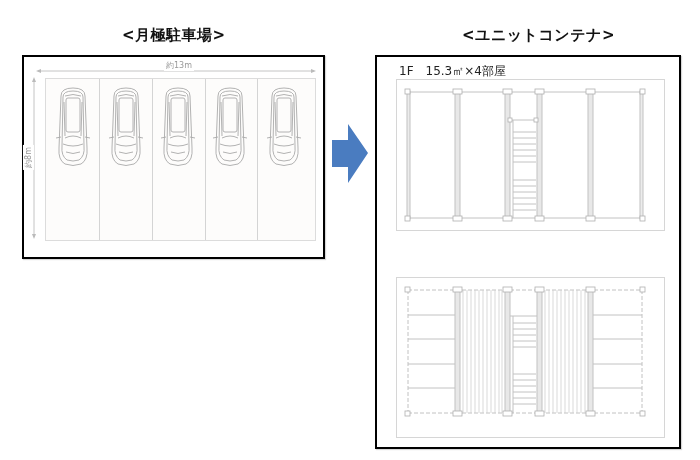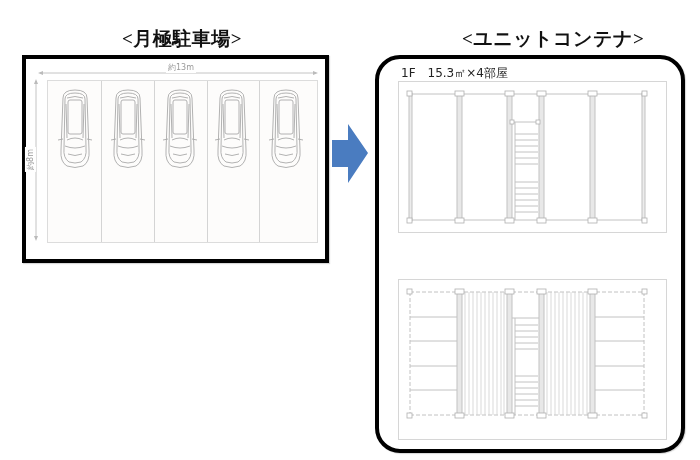--- a/index.html
+++ b/index.html
@@ -1,19 +1,19 @@
 <!DOCTYPE html>
 <html><head>
 <meta charset="utf-8">
 <style>
   html,body{margin:0;padding:0;background:#fff;}
   body{width:700px;height:460px;position:relative;overflow:hidden;font-family:"DejaVu Sans","Liberation Sans",sans-serif;color:#222;}
   .abs{position:absolute;}
-  .title{font-weight:bold;font-size:19px;letter-spacing:0.5px;color:#111;white-space:nowrap;font-family:Liberation Serif, serif;}
-  .frame{position:absolute;border:4px solid #000000;box-shadow:1px 1px 1px #d8d8d8;background:#fff;}
+  .title{font-weight:bold;font-size:15px;letter-spacing:0.5px;color:#111;white-space:nowrap;}
+  .frame{position:absolute;border:2px solid #000000;box-shadow:1px 1px 1px #d8d8d8;background:#fff;}
   .lot{position:absolute;border:1px solid #dcdcdc;background:#fdfcfb;}
   .divider{position:absolute;top:0;bottom:0;width:1px;background:#d4d4d4;}
   .dim{position:absolute;font-size:8px;color:#999;}
   .floor-label{position:absolute;font-size:12px;color:#222;white-space:nowrap;}
   .floor-box{position:absolute;border:1px solid #d6d6d6;background:#fff;}
   svg{position:absolute;overflow:visible;}
 </style>
 </head>
 <body>
 
@@ -62,21 +62,21 @@
     </svg>
   </div>
 </div>
 
 <svg width="40" height="64" style="left:330px;top:122px;">
   <polygon points="2,18 18,18 18,2 38,31 18,61 18,45 2,45" fill="#4a7cc0"></polygon>
 </svg>
 
 <div class="abs title" style="left:462px;top:26px;">&lt;ユニットコンテナ&gt;</div>
 
-<div class="frame" style="left:375px;top:55px;width:302px;height:390px;border-radius:25px;">
+<div class="frame" style="left:375px;top:55px;width:302px;height:390px;">
 
   <div class="floor-label" style="left:22px;top:6px;">1F　15.3㎡×4部屋</div>
   <div class="floor-box" style="left:19px;top:22px;width:267px;height:150px;">
     <svg width="267" height="150" style="left:0;top:0;">
       <g stroke="#c2c2c2" fill="none" stroke-width="1">
 
         <line x1="11" y1="12" x2="245" y2="12"></line>
         <line x1="11" y1="138" x2="245" y2="138"></line>
 
         <rect x="10" y="11" width="3" height="128" fill="#ececec"></rect>

